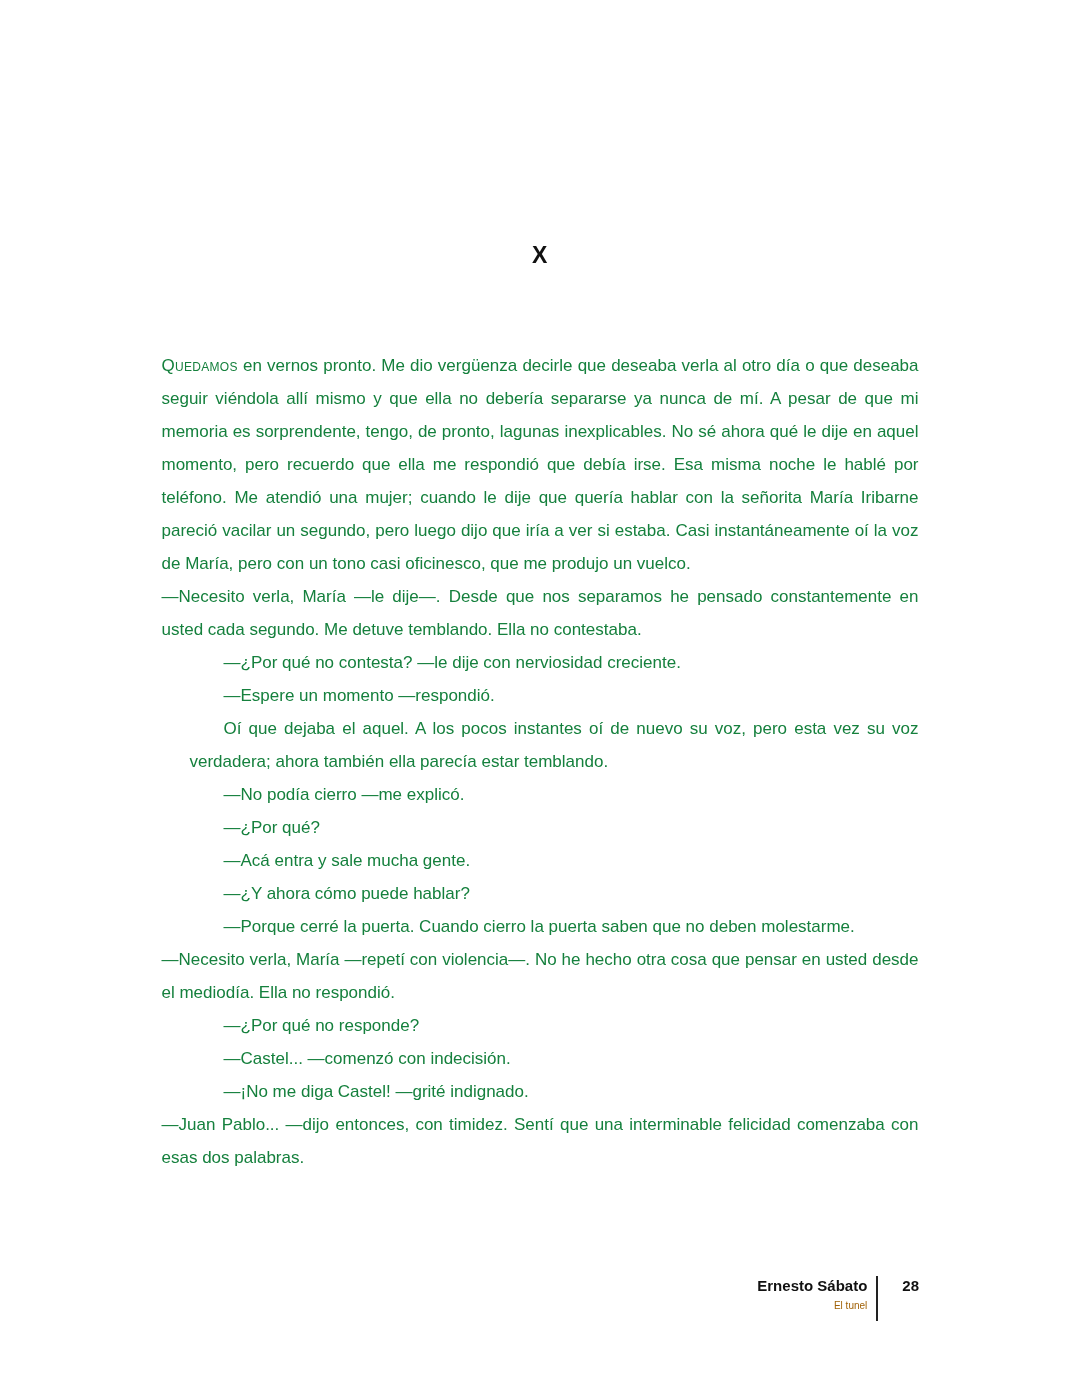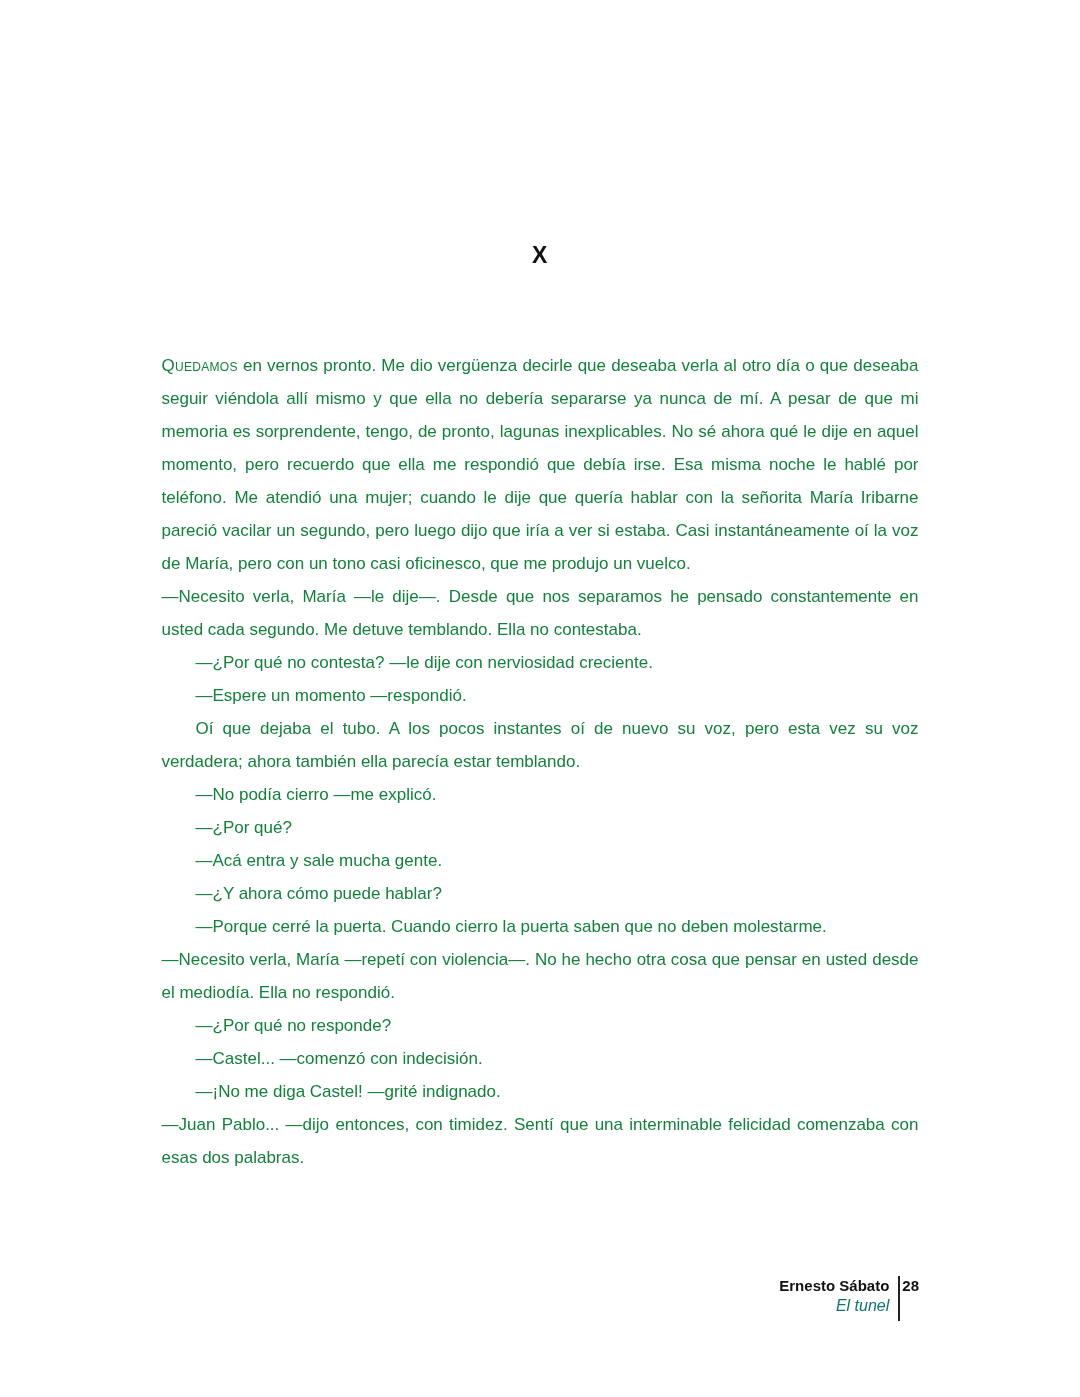--- a/index.html
+++ b/index.html
@@ -25,21 +25,21 @@
   }
   .content {
     width: 757px;
     margin: 80px auto 0 auto;
     font-size: 17px;
     line-height: 33px;
     text-align: justify;
     color: #15803d;
   }
   .content p { margin: 0; }
-  .content p.indent { text-indent: 34px; }
+  .content p.indent { text-indent: 34px; margin-left: 28px; }
   .lead-word {
     font-variant: small-caps;
     letter-spacing: 0.3px;
   }
   .footer {
     position: absolute;
     top: 1276px;
     right: 161px;
     display: flex;
     align-items: stretch;
@@ -50,48 +50,47 @@
     padding-bottom: 6px;
     border-right: 2px solid #222;
   }
   .footer-author {
     font-weight: bold;
     font-size: 15px;
     line-height: 20px;
     color: #111;
   }
   .footer-book {
-    font-size: 16px;
+    font-size: 10px;
     line-height: 19px;
-    color: #0f766e;
-    font-style: italic;
+    color: #a16207;
   }
   .footer-page {
     font-weight: bold;
     font-size: 15px;
     line-height: 20px;
-    padding-left: 2px;
+    padding-left: 24px;
     color: #111;
   }
 </style>
 </head>
 <body>
 
 <div class="page">
 
   <div class="chapter-title">X</div>
 
   <div class="content">
 
     <p><span class="lead-word">Quedamos</span><span> en vernos pronto. Me dio vergüenza decirle que deseaba verla al otro día o que deseaba seguir viéndola allí mismo y que ella no debería separarse ya nunca de mí. A pesar de que mi memoria es sorprendente, tengo, de pronto, lagunas inexplicables. No sé ahora qué le dije en aquel momento, pero recuerdo que ella me respondió que debía irse. Esa misma noche le hablé por teléfono. Me atendió una mujer; cuando le dije que quería hablar con la señorita María Iribarne pareció vacilar un segundo, pero luego dijo que iría a ver si estaba. Casi instantáneamente oí la voz de María, pero con un tono casi oficinesco, que me produjo un vuelco.</span></p>
 
     <p>—Necesito verla, María —le dije—. Desde que nos separamos he pensado constantemente en usted cada segundo. Me detuve temblando. Ella no contestaba.</p>
     <p class="indent">—¿Por qué no contesta? —le dije con nerviosidad creciente.</p>
     <p class="indent">—Espere un momento —respondió.</p>
-    <p class="indent">Oí que dejaba el tubo. A los pocos instantes oí de nuevo su voz, pero esta vez su voz verdadera; ahora también ella parecía estar temblando.</p>
+    <p class="indent">Oí que dejaba el aquel. A los pocos instantes oí de nuevo su voz, pero esta vez su voz verdadera; ahora también ella parecía estar temblando.</p>
     <p class="indent">—No podía cierro —me explicó.</p>
     <p class="indent">—¿Por qué?</p>
     <p class="indent">—Acá entra y sale mucha gente.</p>
     <p class="indent">—¿Y ahora cómo puede hablar?</p>
     <p class="indent">—Porque cerré la puerta. Cuando cierro la puerta saben que no deben molestarme.</p>
     <p>—Necesito verla, María —repetí con violencia—. No he hecho otra cosa que pensar en usted desde el mediodía. Ella no respondió.</p>
     <p class="indent">—¿Por qué no responde?</p>
     <p class="indent">—Castel... —comenzó con indecisión.</p>
     <p class="indent">—¡No me diga Castel! —grité indignado.</p>
     <p>—Juan Pablo... —dijo entonces, con timidez. Sentí que una interminable felicidad comenzaba con esas dos palabras.</p>

